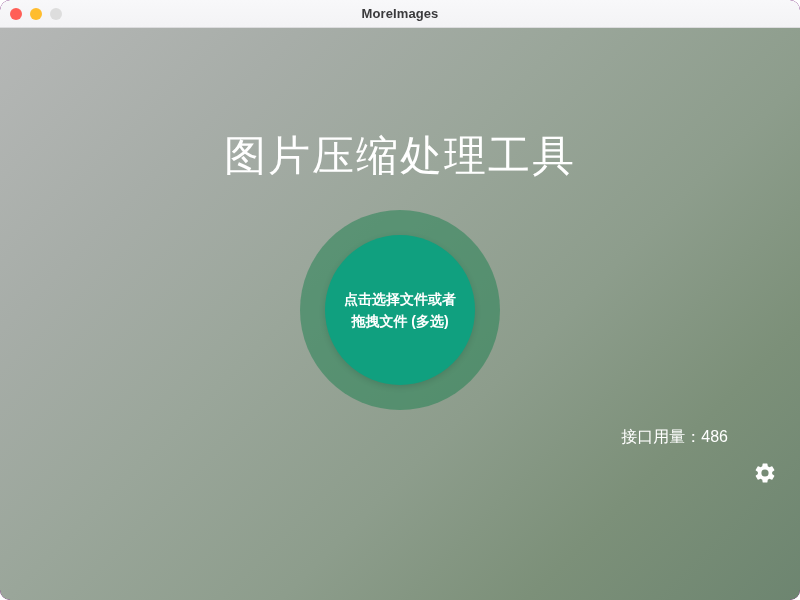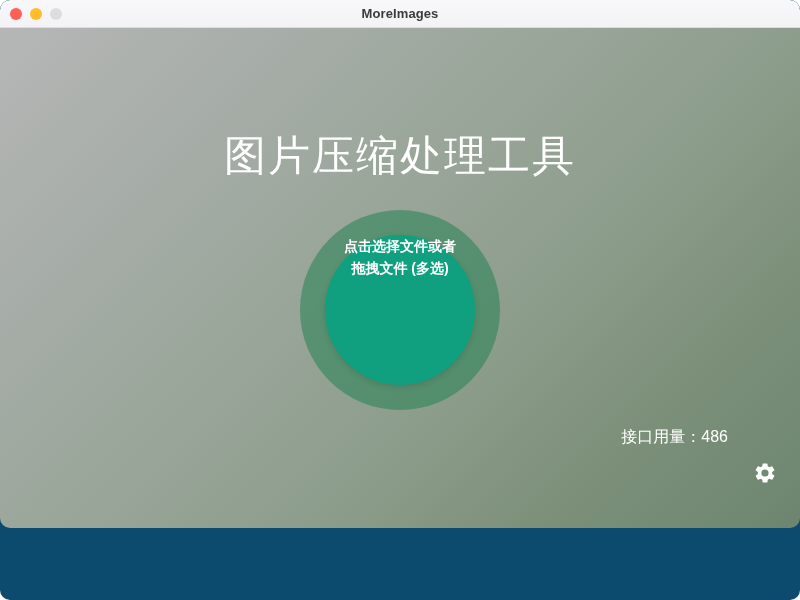--- a/index.html
+++ b/index.html
@@ -11,21 +11,21 @@
     overflow: hidden;
     font-family: "Liberation Sans", "DejaVu Sans", sans-serif;
   }
 
   .window {
     position: relative;
     width: 800px;
     height: 600px;
     border-radius: 10px;
     overflow: hidden;
-    background: #0c4a6e;
+    background: #701a75;
     box-sizing: border-box;
   }
 
   
   .titlebar {
     position: absolute;
     top: 0;
     left: 0;
     width: 800px;
     height: 28px;
@@ -68,21 +68,21 @@
     line-height: 28px;
     user-select: none;
   }
 
   
   .content {
     position: absolute;
     top: 28px;
     left: 0;
     width: 800px;
-    height: 500px;
+    height: 572px;
     background:
       linear-gradient(135deg,
         #b5b7b6 0%,
         #a7ada8 22%,
         #9aa69a 42%,
         #8d9d8c 62%,
         #7c9079 80%,
         #6d8570 100%);
     border-bottom-left-radius: 10px;
     border-bottom-right-radius: 10px;
@@ -116,21 +116,21 @@
     justify-content: center;
     cursor: pointer;
   }
 
   .drop-circle {
     width: 150px;
     height: 150px;
     border-radius: 50%;
     background: #10a07f;
     display: flex;
-    align-items: flex-start;
+    align-items: center;
     justify-content: center;
     box-shadow: 0 2px 6px rgba(0, 0, 0, 0.12);
     cursor: pointer;
   }
 
   .drop-label {
     width: 112px;
     text-align: center;
     font-size: 14px;
     font-weight: bold;

